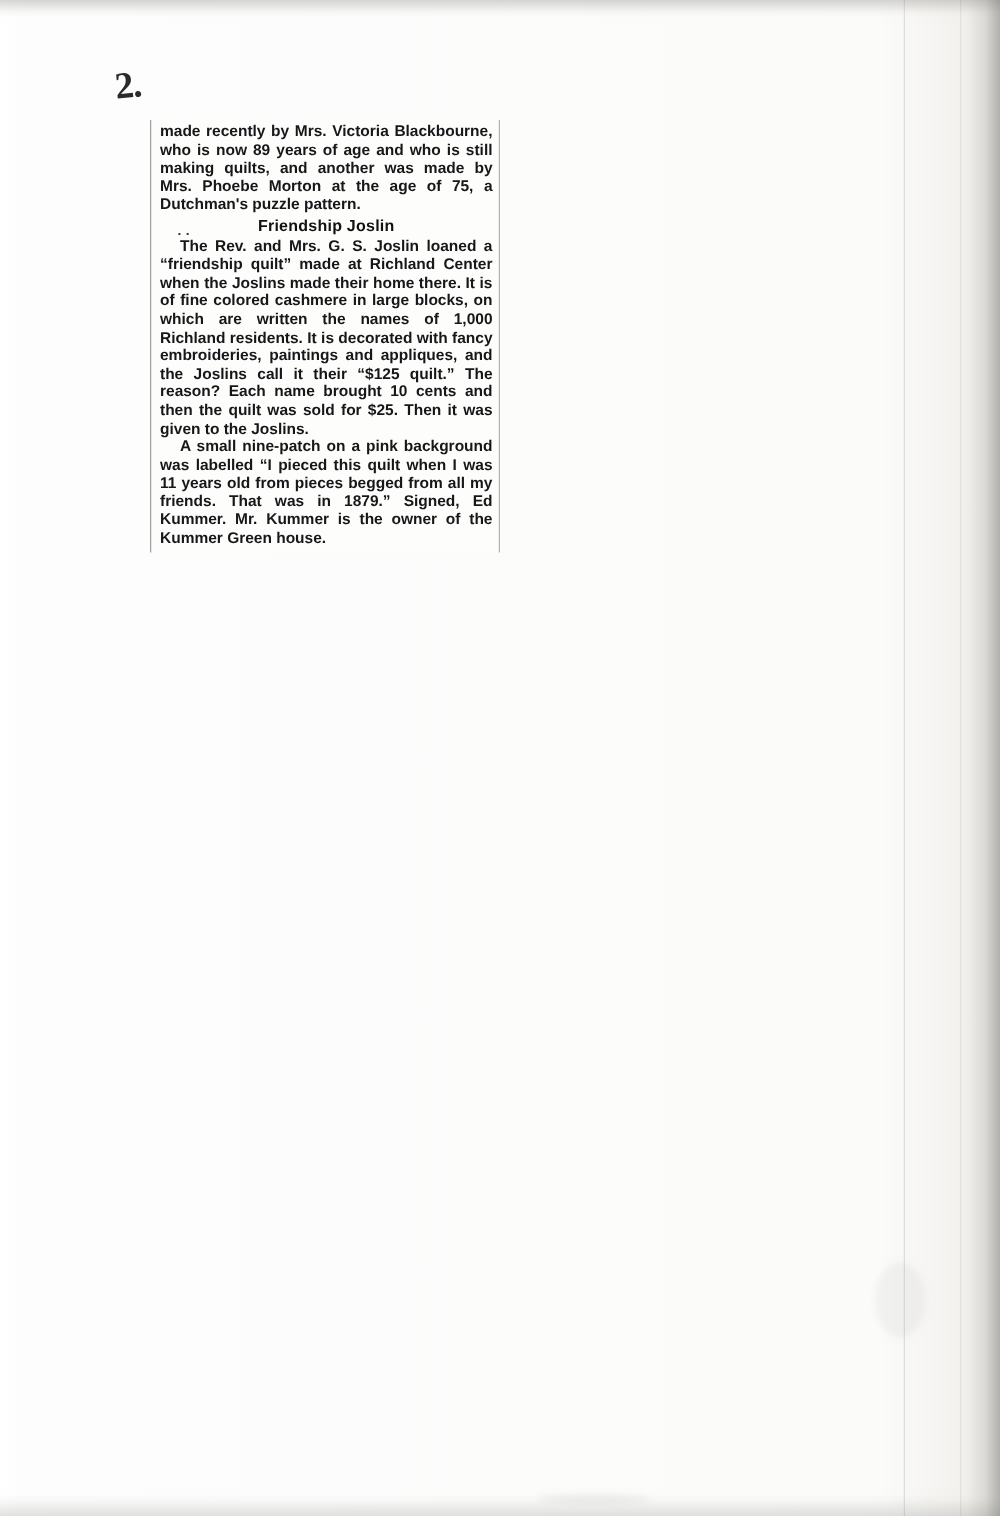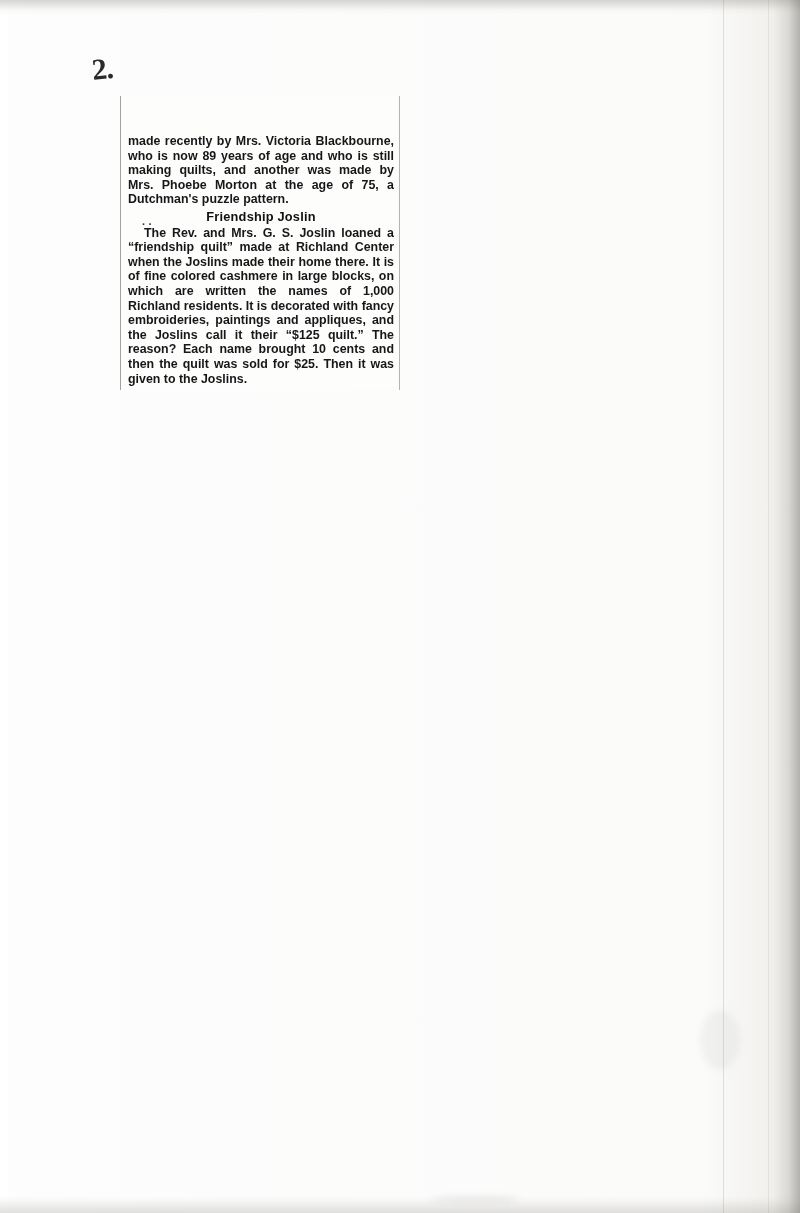--- a/index.html
+++ b/index.html
@@ -113,21 +113,20 @@
     background: rgba(90,88,84,0.45);
   }
 
   .col-text {
     font-family: "Liberation Sans", sans-serif;
     font-size: 12.4px;
     line-height: 14.6px;
     color: #17171a;
     text-align: justify;
     text-justify: inter-word;
-    margin-top: 36px;
     -webkit-font-smoothing: none;
   }
   .col-text p {
     margin: 0 0 0 0;
     text-indent: 16px;
     font-weight: 600;
   }
   .col-text p.no-indent {
     text-indent: 0;
   }
@@ -173,18 +172,19 @@
 
       <p class="no-indent">made recently by Mrs. Victoria Blackbourne, who is now 89 years of age and who is still making quilts, and another was made by Mrs. Phoebe Morton at the age of 75, a Dutchman's puzzle pattern.</p>
 
       <div class="subhead">
         <span class="lead-dots">. .</span>
         <span>Friendship Joslin</span>
       </div>
 
       <p>The Rev. and Mrs. G. S. Joslin loaned a “friendship quilt” made at Richland Center when the Joslins made their home there. It is of fine colored cashmere in large blocks, on which are written the names of 1,000 Richland residents. It is decorated with fancy embroideries, paintings and appliques, and the Joslins call it their “$125 quilt.” The reason? Each name brought 10 cents and then the quilt was sold for $25. Then it was given to the Joslins.</p>
 
+      <p>A small nine-patch on a pink background was labelled “I pieced this quilt when I was 11 years old from pieces begged from all my friends. That was in 1879.” Signed, Ed Kummer. Mr. Kummer is the owner of the Kummer Green house.</p>
 
 
     </div>
   </div>
 
 </div>
 
 </body></html>

